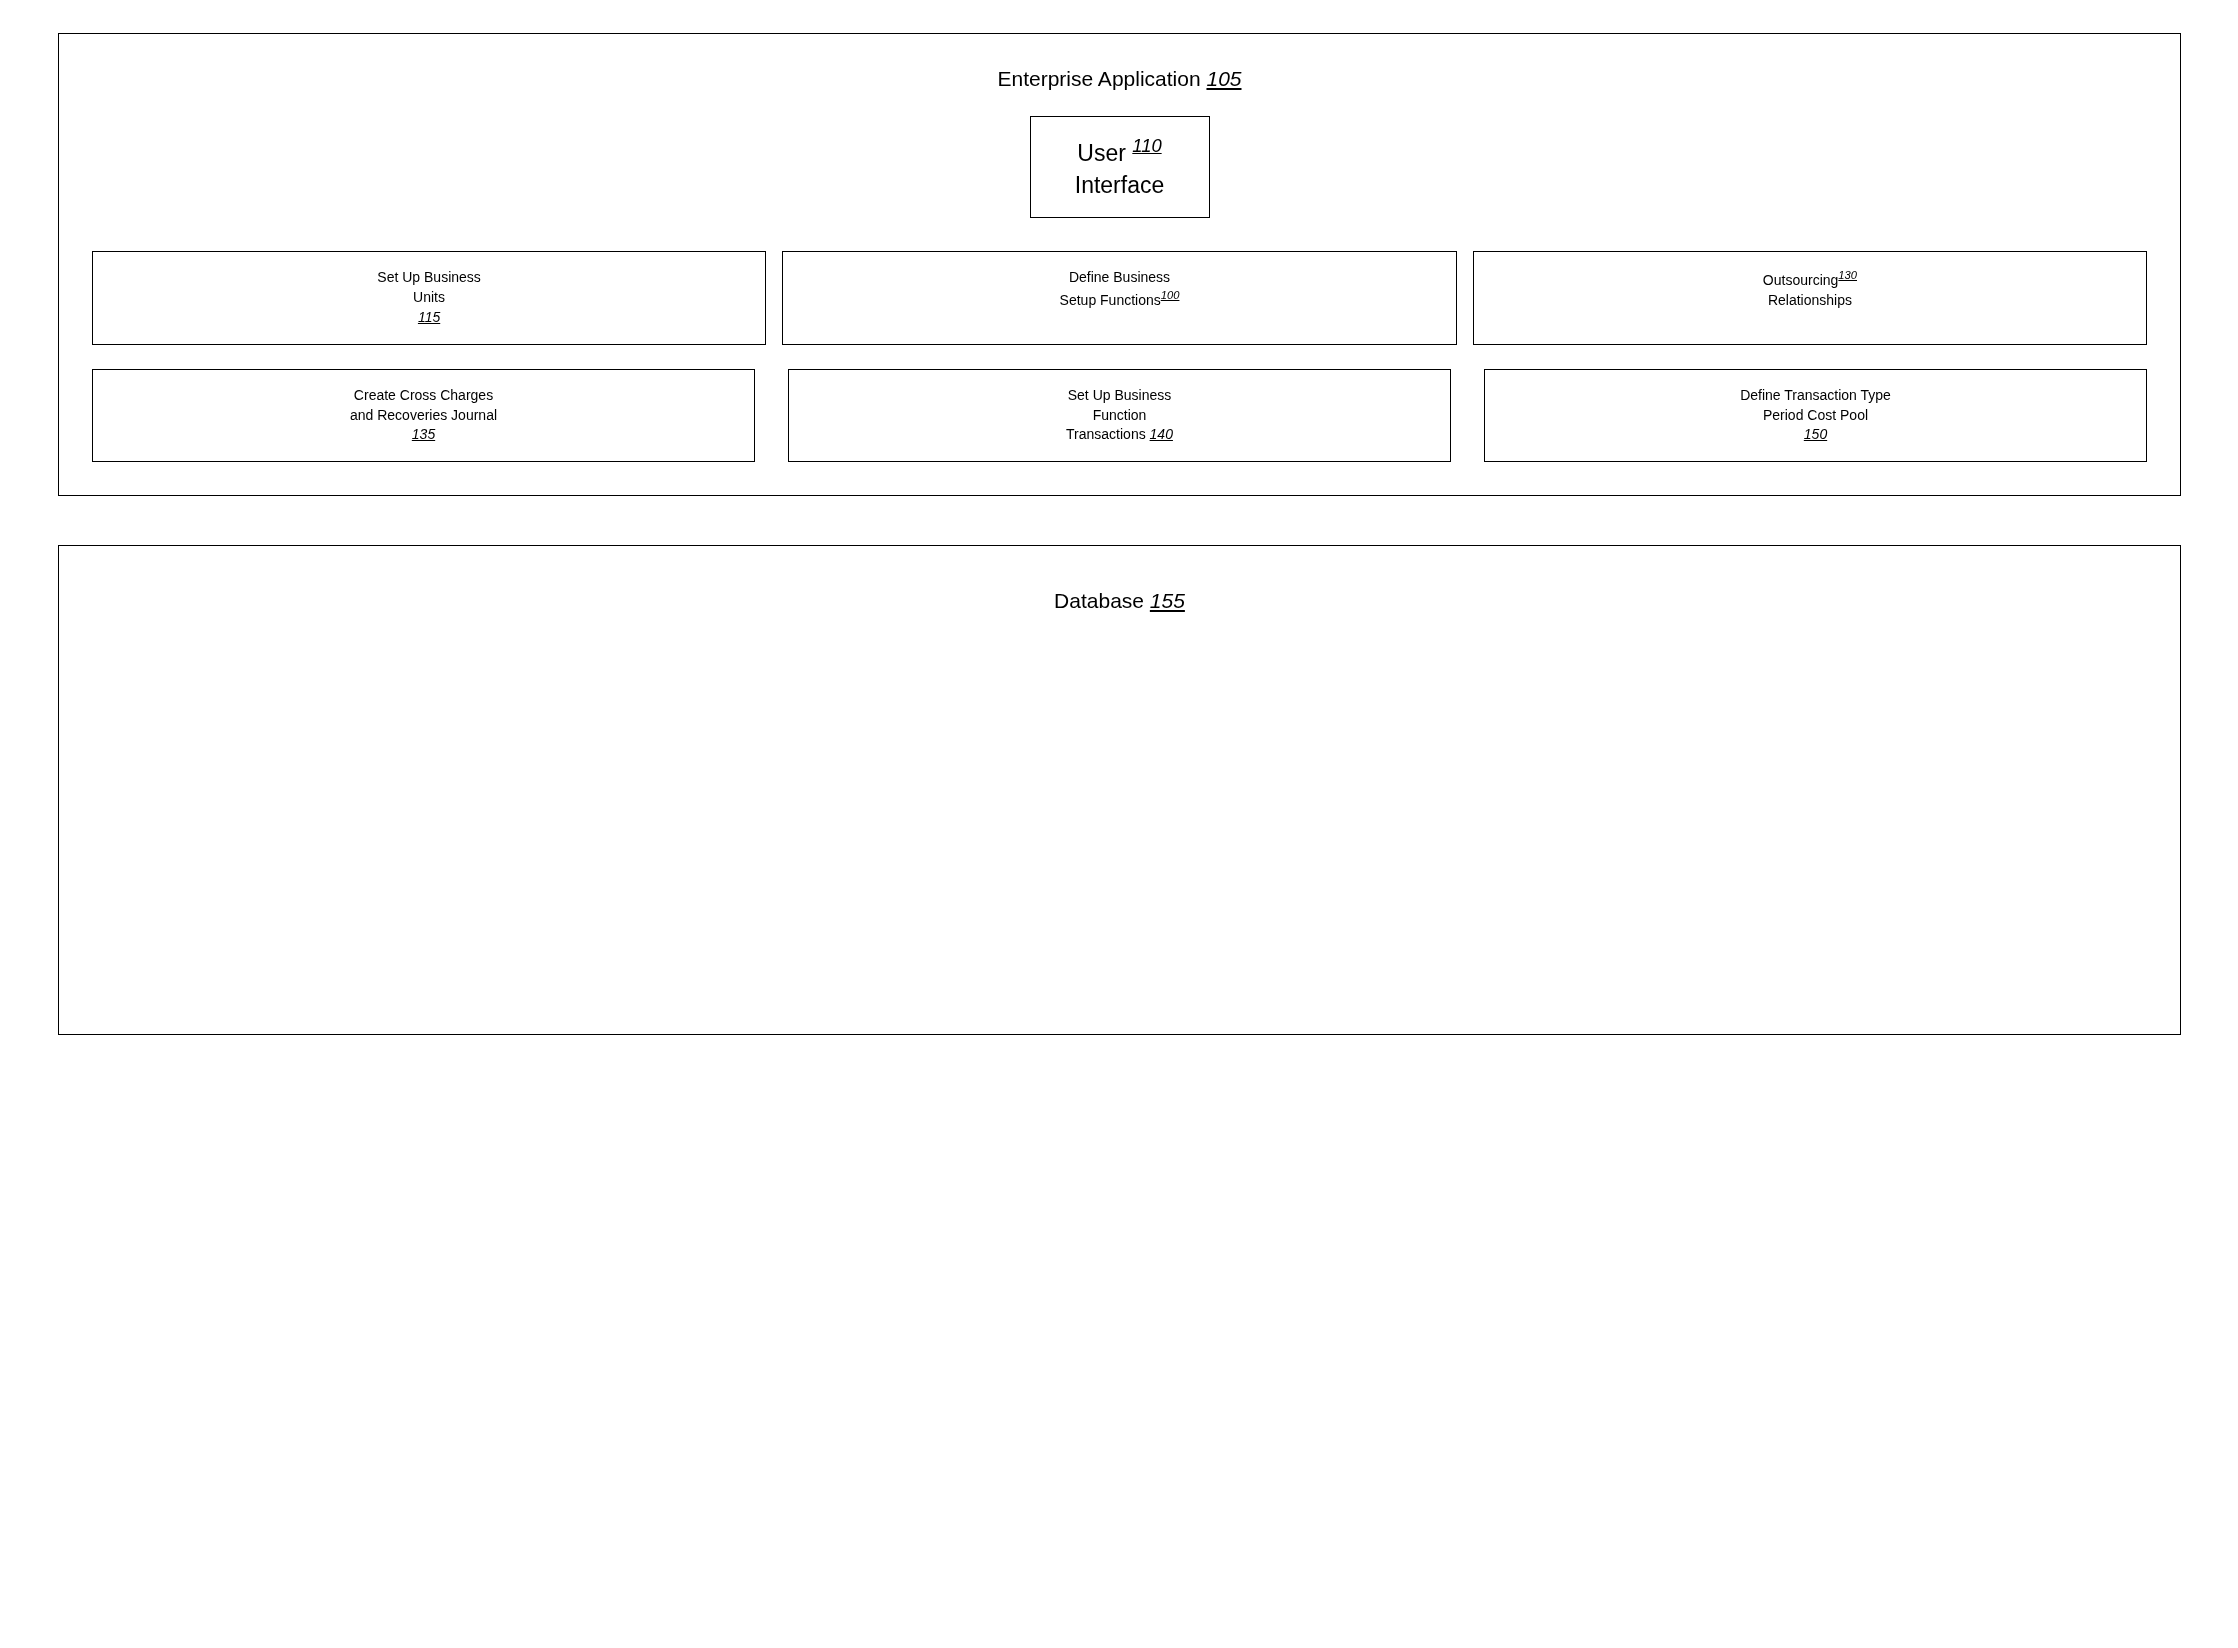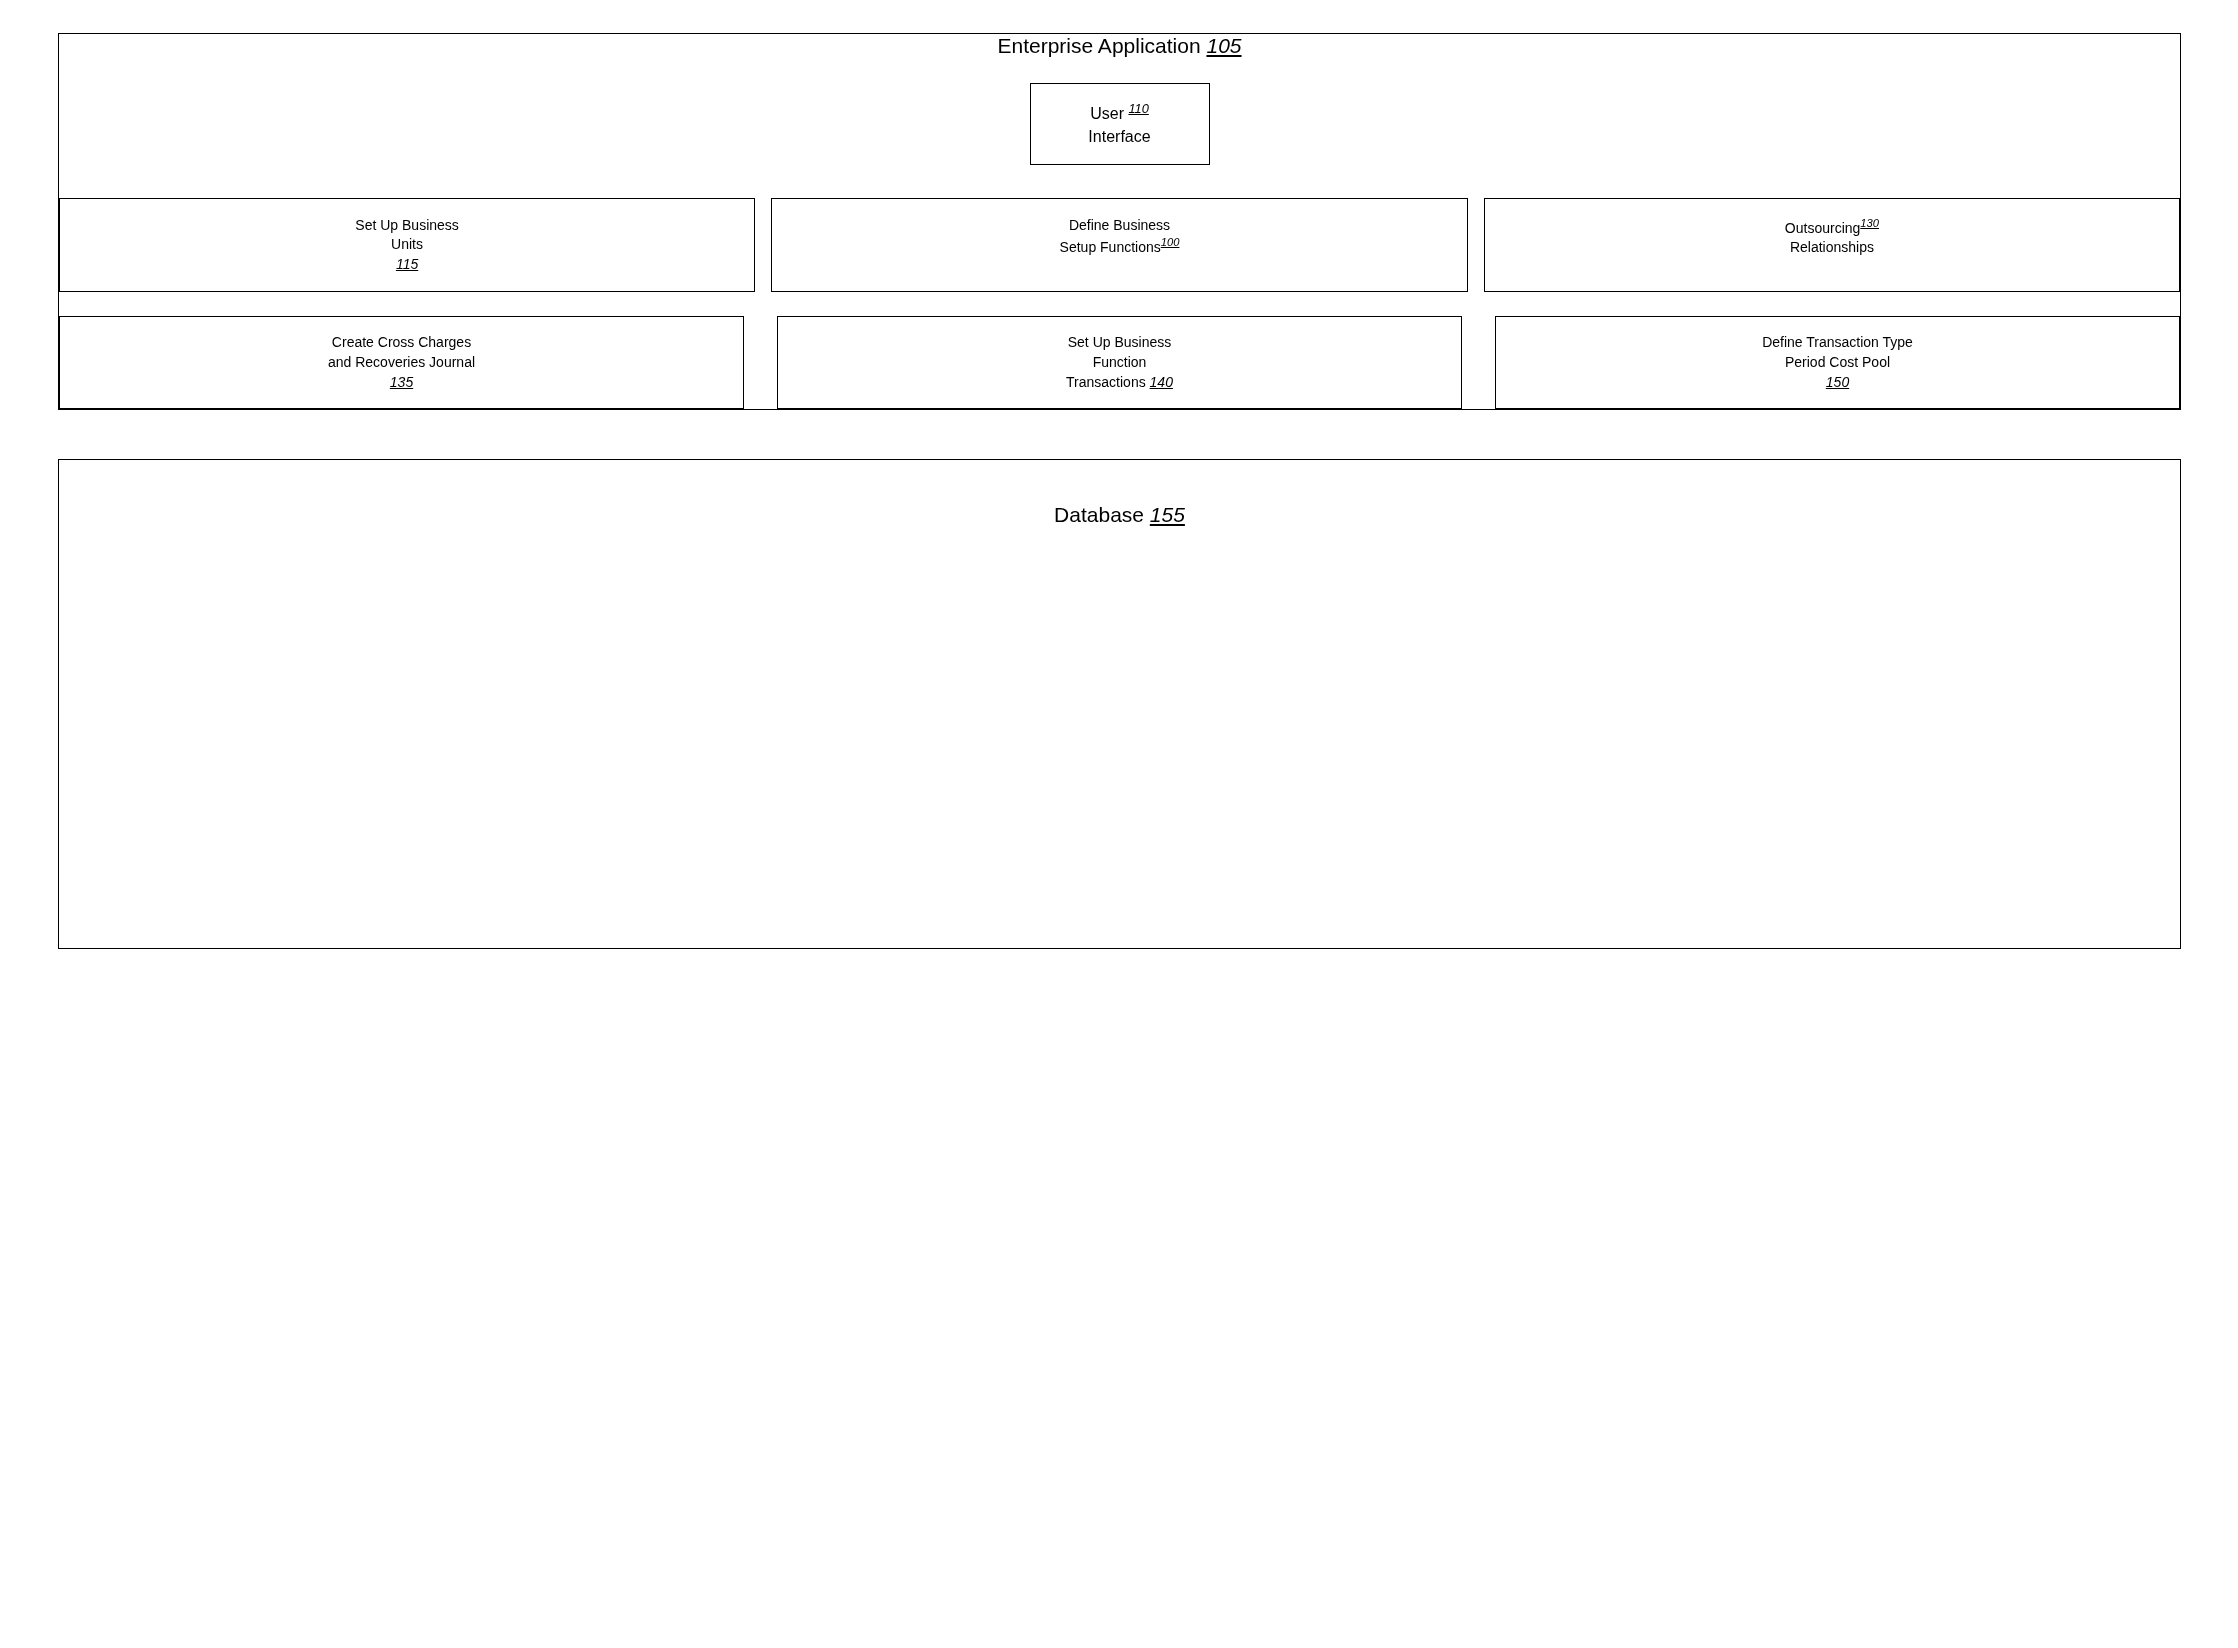--- a/index.html
+++ b/index.html
@@ -22,41 +22,42 @@
       display: flex;
       flex-direction: column;
       gap: 49px;
       width: 100%;
       max-width: 2123px;
       margin: 0 auto;
     }
 
     .outer-box {
       border: 1.6px solid #000000;
+      padding: 33px;
       position: relative;
     }
 
     .box-title {
       font-size: 21px;
       text-align: center;
       margin-bottom: 24.5px;
     }
 
     .box-title .ref-num {
       text-decoration: underline;
       font-style: italic;
     }
 
     .user-interface-box {
       border: 1.6px solid #000000;
       padding: 16.3px 33px;
       text-align: center;
       width: 180px;
       margin: 0 auto 33px auto;
-      font-size: 16px;
+      font-size: 23px;
       line-height: 1.4;
     }
 
     .components-row {
       display: flex;
       gap: 16.3px;
       justify-content: center;
       margin-bottom: 24.5px;
     }
 

